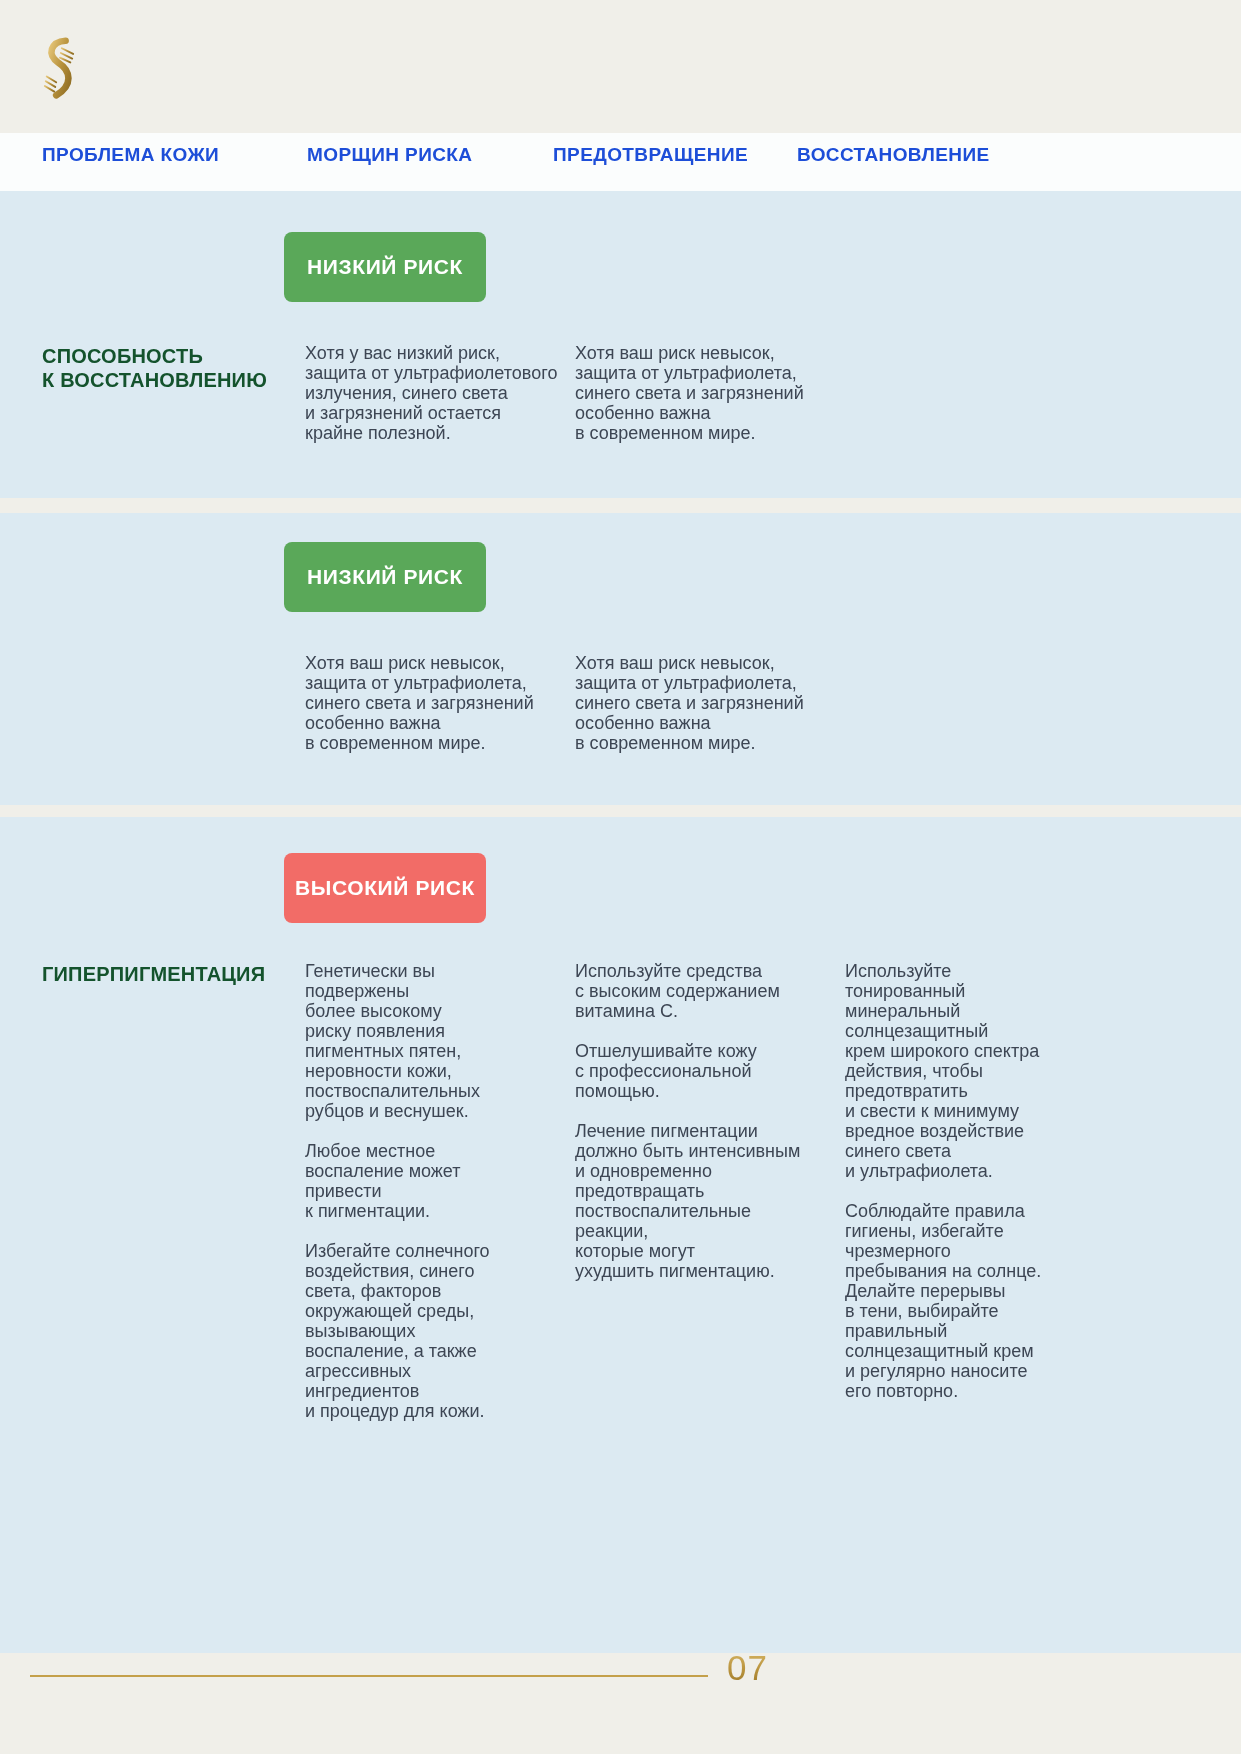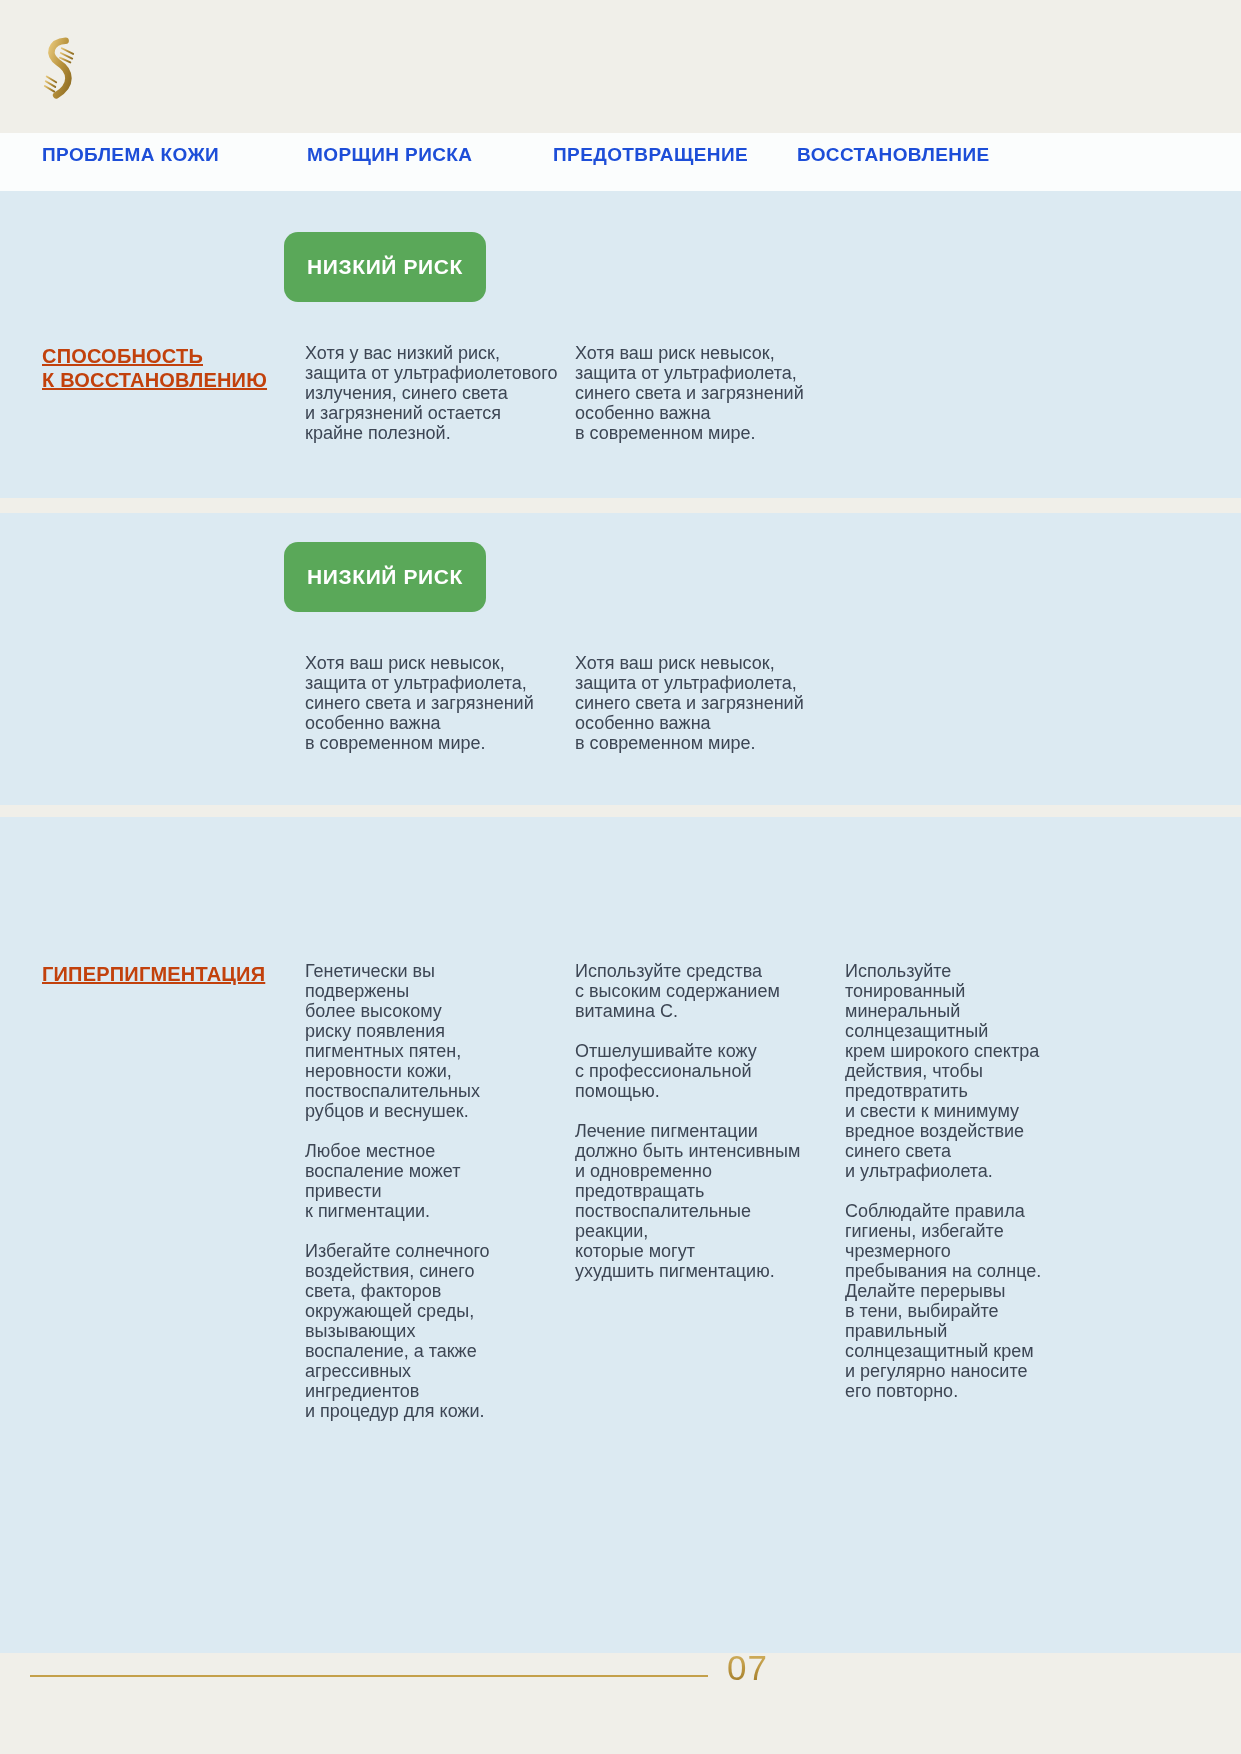--- a/index.html
+++ b/index.html
@@ -9,29 +9,29 @@
     font-family:"Liberation Sans","DejaVu Sans",sans-serif;
   }
   .header-bar{position:absolute;left:0;top:133px;width:1241px;height:58px;background:#fbfdfd;}
   .header-cell{position:absolute;top:144px;font-size:19px;font-weight:bold;color:#1d4ed8;letter-spacing:.4px;}
   .hc1{left:42px}.hc2{left:307px}.hc3{left:553px}.hc4{left:797px}
   .card{position:absolute;left:0;width:1241px;background:#dceaf2;}
   .card1{top:191px;height:307px}
   .card2{top:513px;height:292px}
   .card3{top:817px;height:836px}
   .badge{
-    position:absolute;left:284px;width:202px;height:70px;border-radius:14px;
+    position:absolute;left:284px;width:202px;height:70px;border-radius:8px;
     display:flex;align-items:center;justify-content:center;
     color:#ffffff;font-weight:bold;font-size:21px;letter-spacing:.6px;
   }
   .badge1{top:232px}.badge2{top:542px}.badge3{top:853px}
   .problem{
     position:absolute;left:42px;width:250px;
-    font-size:20px;line-height:24px;font-weight:bold;color:#c2410c;
-    white-space:pre-line;letter-spacing:.2px;text-decoration:underline;
+    font-size:20px;line-height:24px;font-weight:bold;color:#14532d;
+    white-space:pre-line;letter-spacing:.2px;
   }
   .pr1{top:344px}.pr2{top:654px}.pr3{top:962px}
   .cell{
     position:absolute;font-size:18px;line-height:20px;color:#3d4654;
     white-space:pre-line;
   }
   .colB{left:305px;width:280px}
   .colC{left:575px;width:292px}
   .colD{left:845px;width:330px}
   .row1{top:343px}.row2{top:653px}.row3{top:961px}
@@ -99,20 +99,21 @@
 защита от ультрафиолета,
 синего света и загрязнений
 особенно важна
 в современном мире.</div>
   <div class="cell colC row2">Хотя ваш риск невысок,
 защита от ультрафиолета,
 синего света и загрязнений
 особенно важна
 в современном мире.</div>
 
+  <div class="badge badge3" style="background: rgb(242, 108, 103);">ВЫСОКИЙ РИСК</div>
   <div class="problem pr3">ГИПЕРПИГМЕНТАЦИЯ</div>
   <div class="cell colC row3">Используйте средства
 с высоким содержанием
 витамина C.
 
 Отшелушивайте кожу
 с профессиональной
 помощью.
 
 Лечение пигментации

